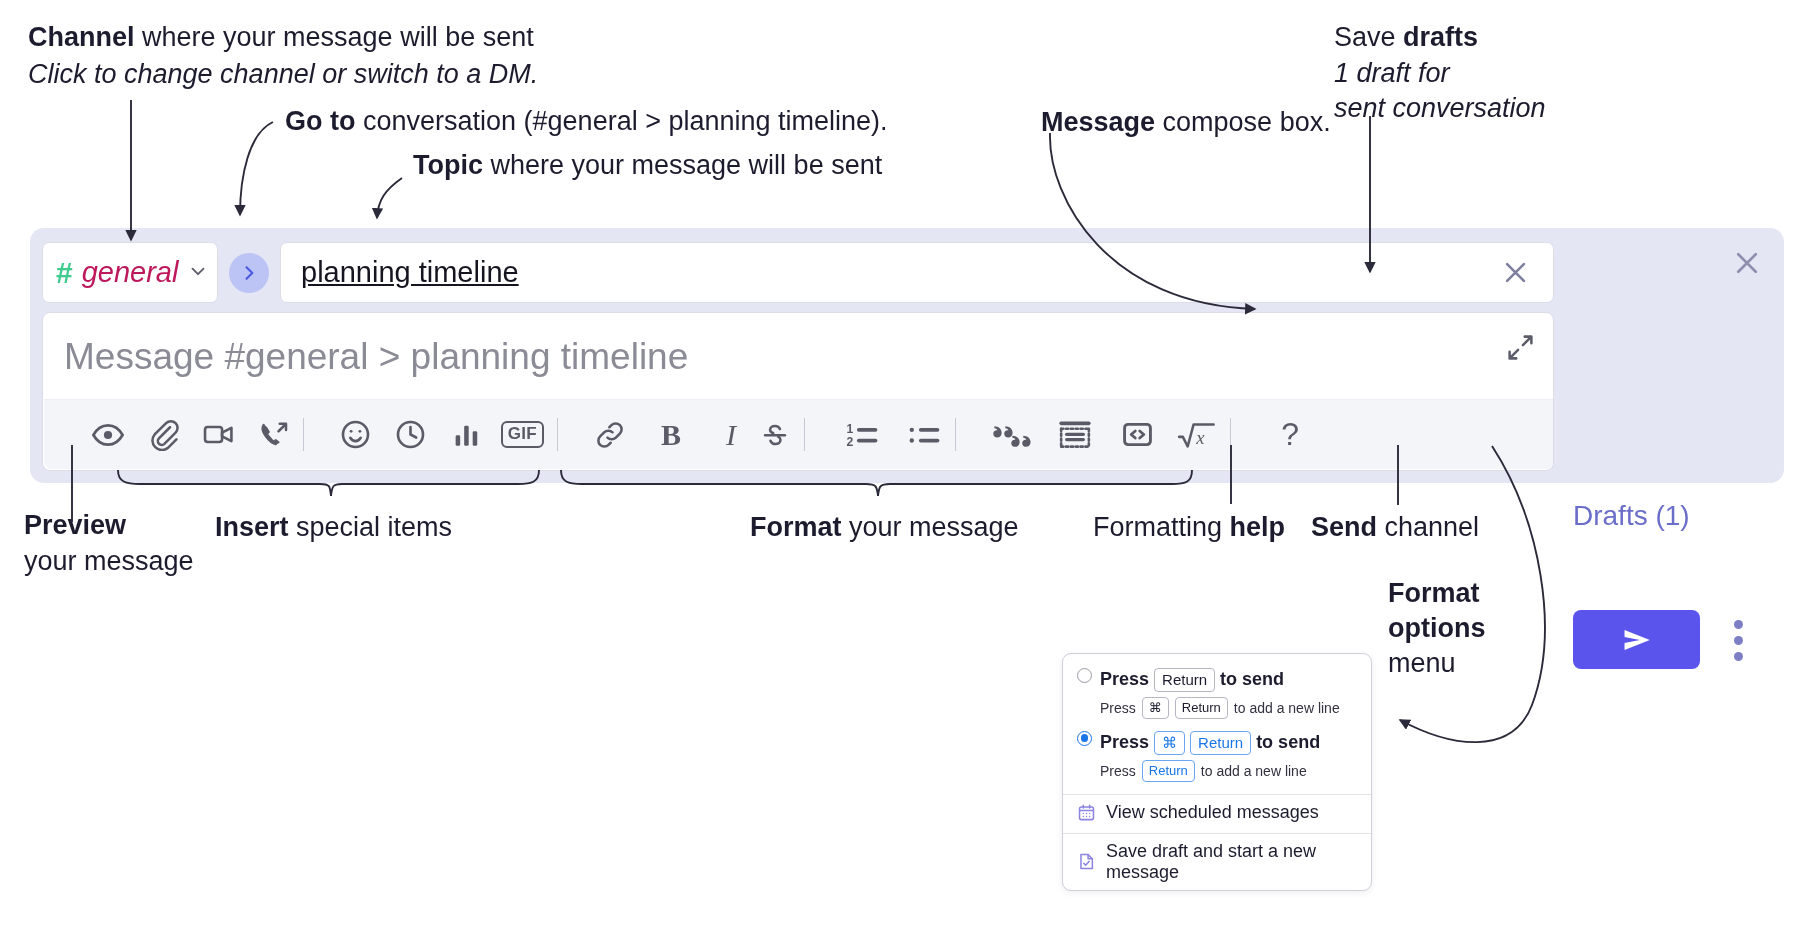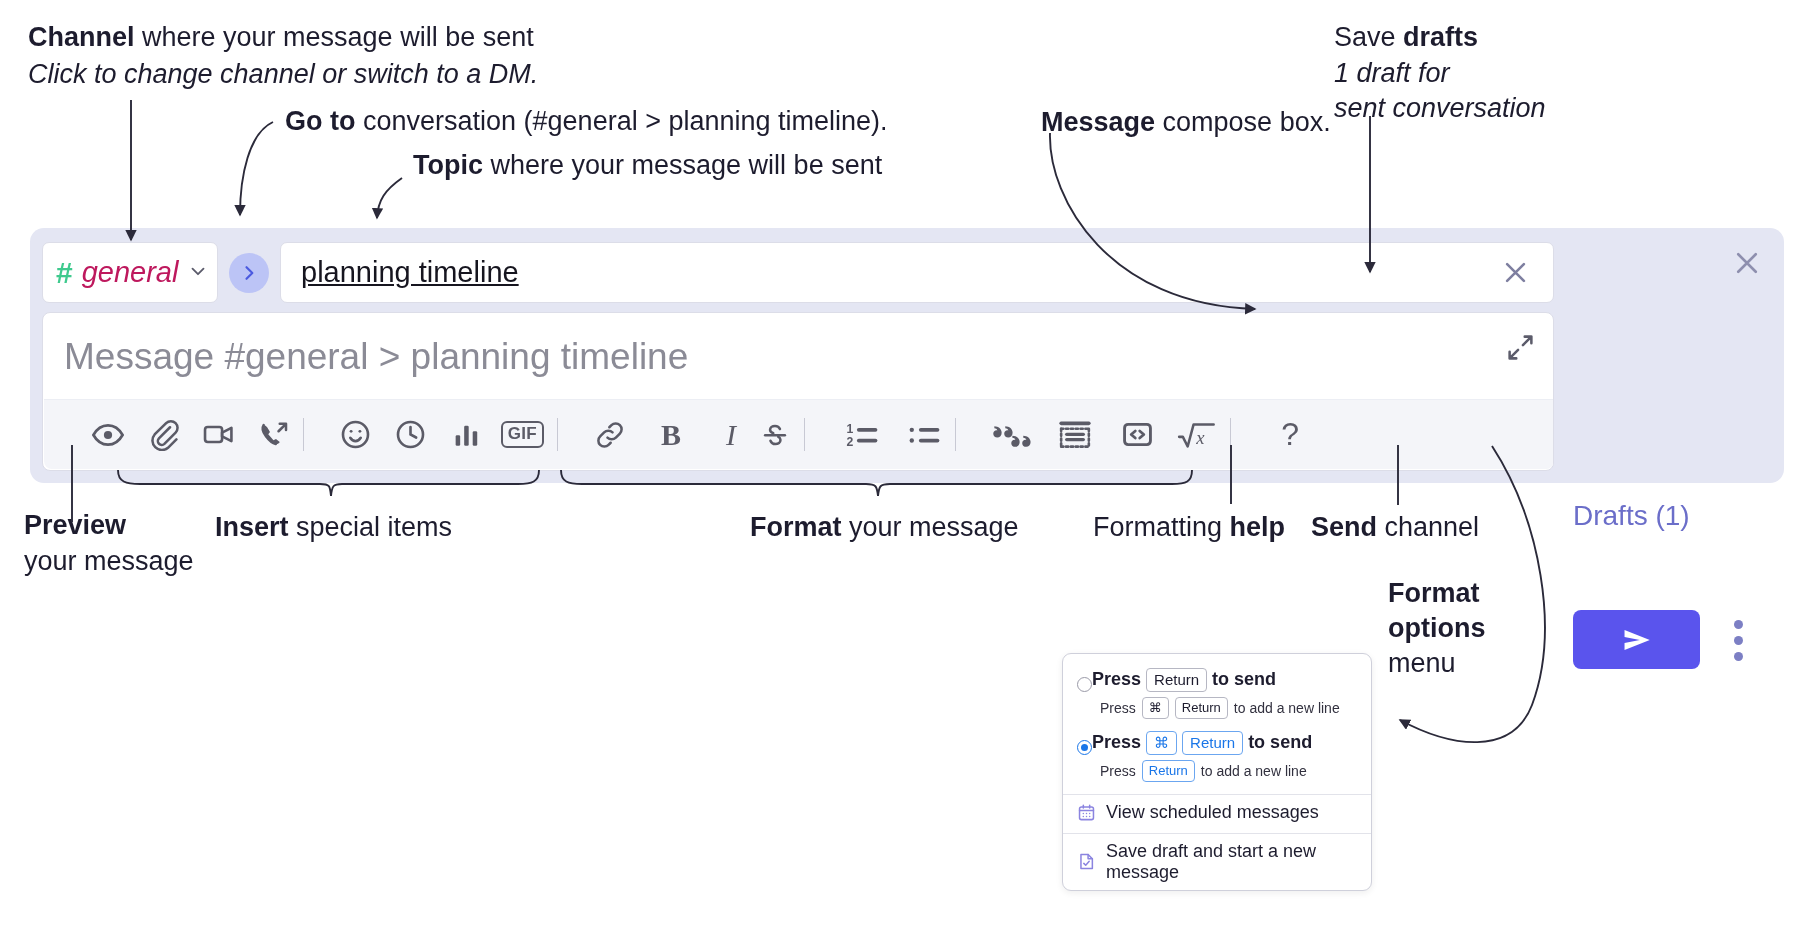--- a/index.html
+++ b/index.html
@@ -147,21 +147,21 @@
     left: 1062px; top: 653px;
     width: 310px;
     background: #fff;
     border: 1px solid #cfd0db;
     border-radius: 9px;
     box-shadow: 0 2px 7px rgba(0,0,0,.07);
     padding: 11px 0 0 0;
     font-size: 17px; color: #1d1c2e;
   }
   .opt { padding: 3px 14px 0 14px; }
-  .opt-main { display: flex; align-items: flex-end; }
+  .opt-main { display: flex; align-items: flex-start; gap: 8px; }
   .radio {
     width: 15px; height: 15px; border-radius: 50%;
     border: 1.6px solid #9a9aa8; flex: 0 0 15px;
     position: relative; cursor: pointer;
   }
   .radio.on { border-color: #1a76e8; }
   .radio.on::after {
     content: ""; position: absolute; inset: 2.6px;
     border-radius: 50%; background: #1a76e8;
   }

